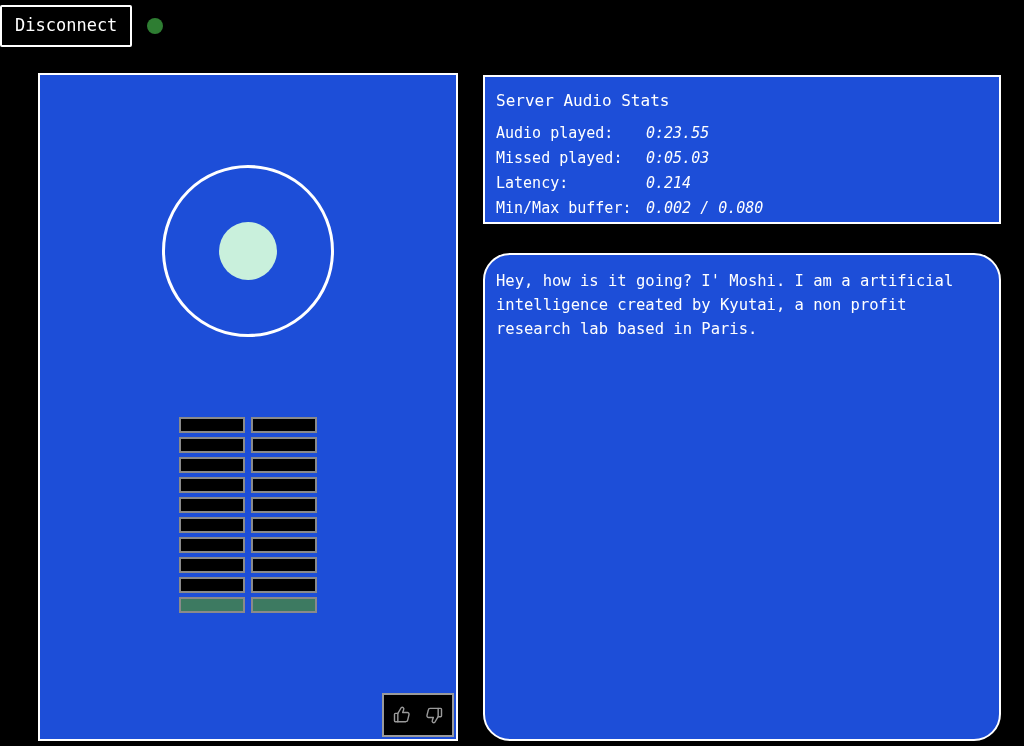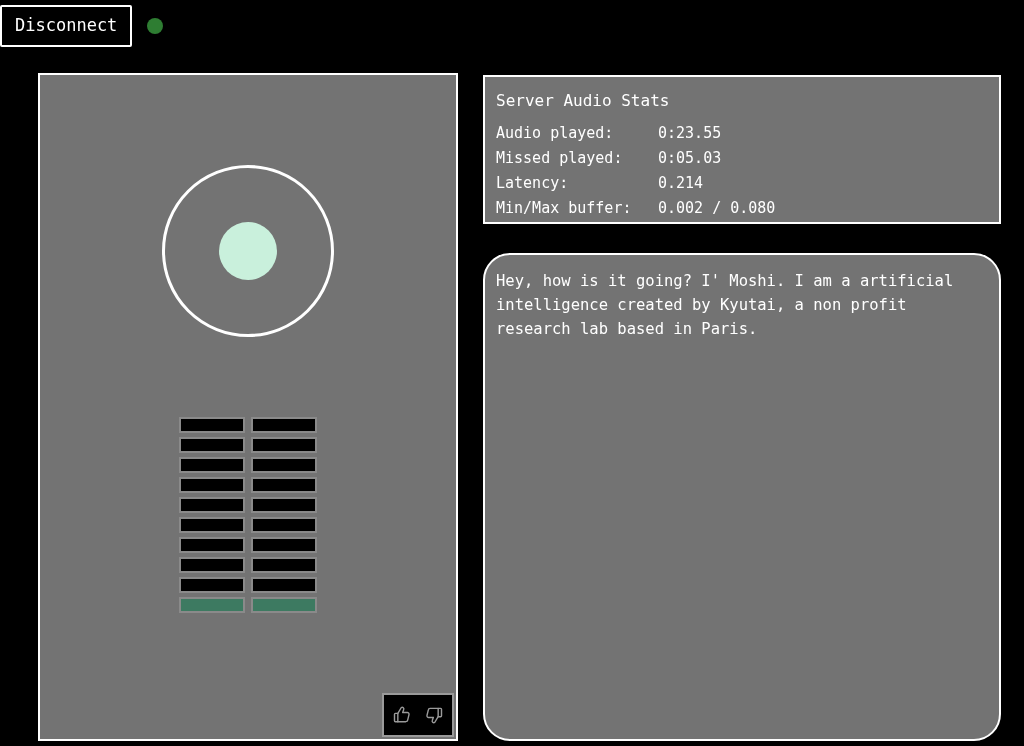--- a/index.html
+++ b/index.html
@@ -50,21 +50,21 @@
     height: 16px;
     border-radius: 50%;
     background: #2e7d32;
     margin-left: 15px;
     display: inline-block;
   }
 
   
   .panel {
     position: absolute;
-    background: #737373;
+    background: #1d4ed8;
     border: 2px solid #ffffff;
     box-sizing: border-box;
   }
 
   #left-panel {
     left: 38px;
     top: 73px;
     width: 420px;
     height: 668px;
   }
@@ -95,32 +95,32 @@
     white-space: pre;
   }
 
   .stats-row {
     color: #ffffff;
     font-size: 15px;
     padding: 0 0 0 11px;
     margin-bottom: 7px;
     white-space: pre;
     display: flex;
-    gap: 12px;
   }
 
   .stats-label {
     display: inline-block;
     width: 150px;
     flex: 0 0 150px;
     white-space: pre;
   }
 
   .stats-value {
     white-space: pre;
+    font-style: italic;
   }
 
   
   .transcript-text {
     color: #ffffff;
     font-size: 15.5px;
     line-height: 1.55;
     padding: 0 12px 0 11px;
     white-space: pre-wrap;
     word-wrap: break-word;

